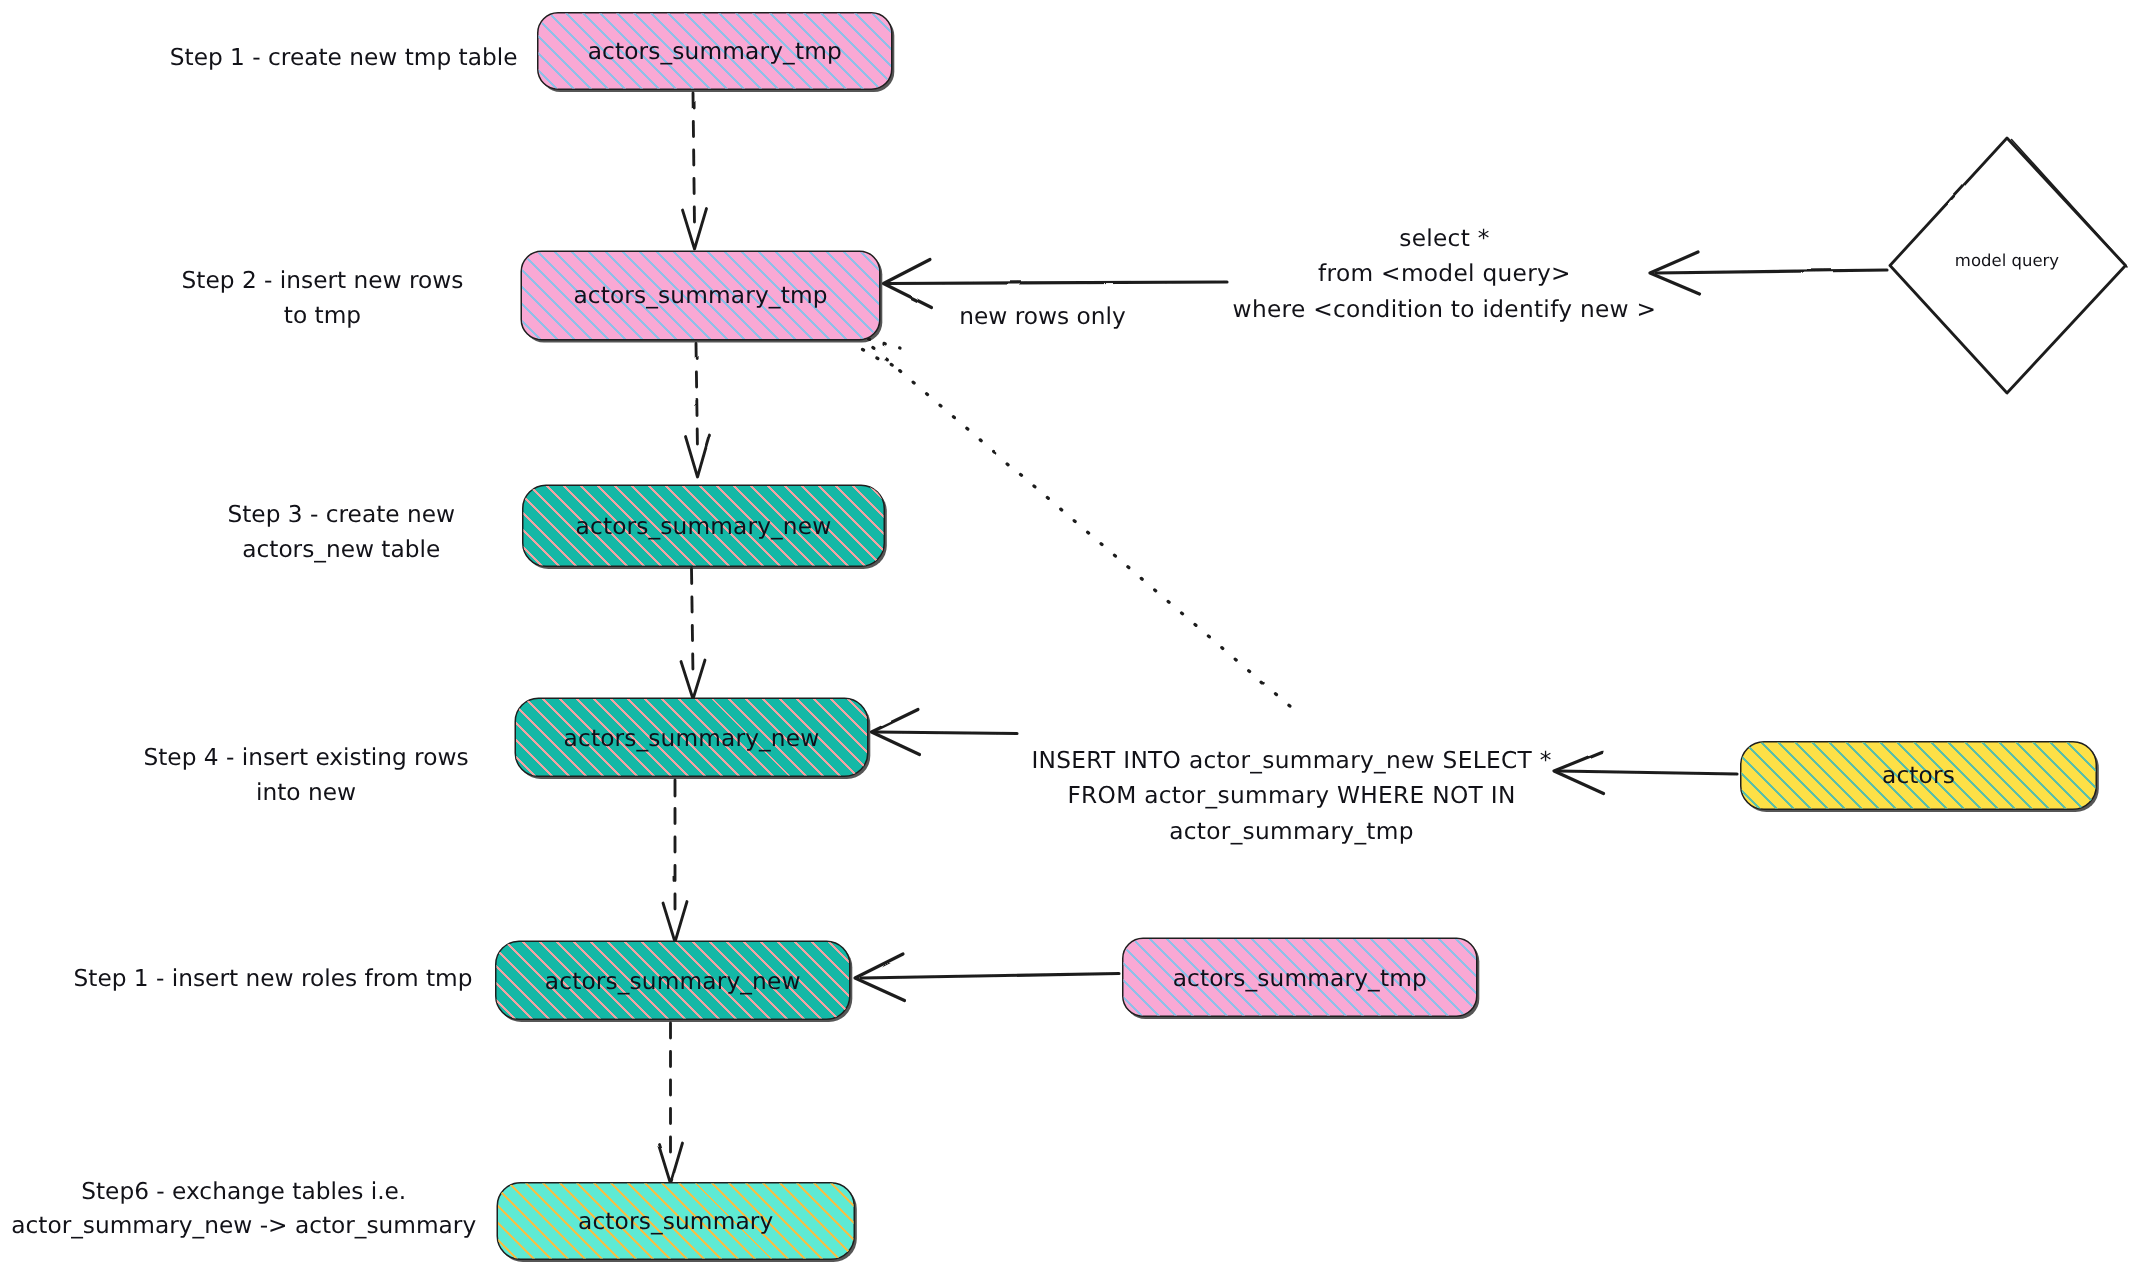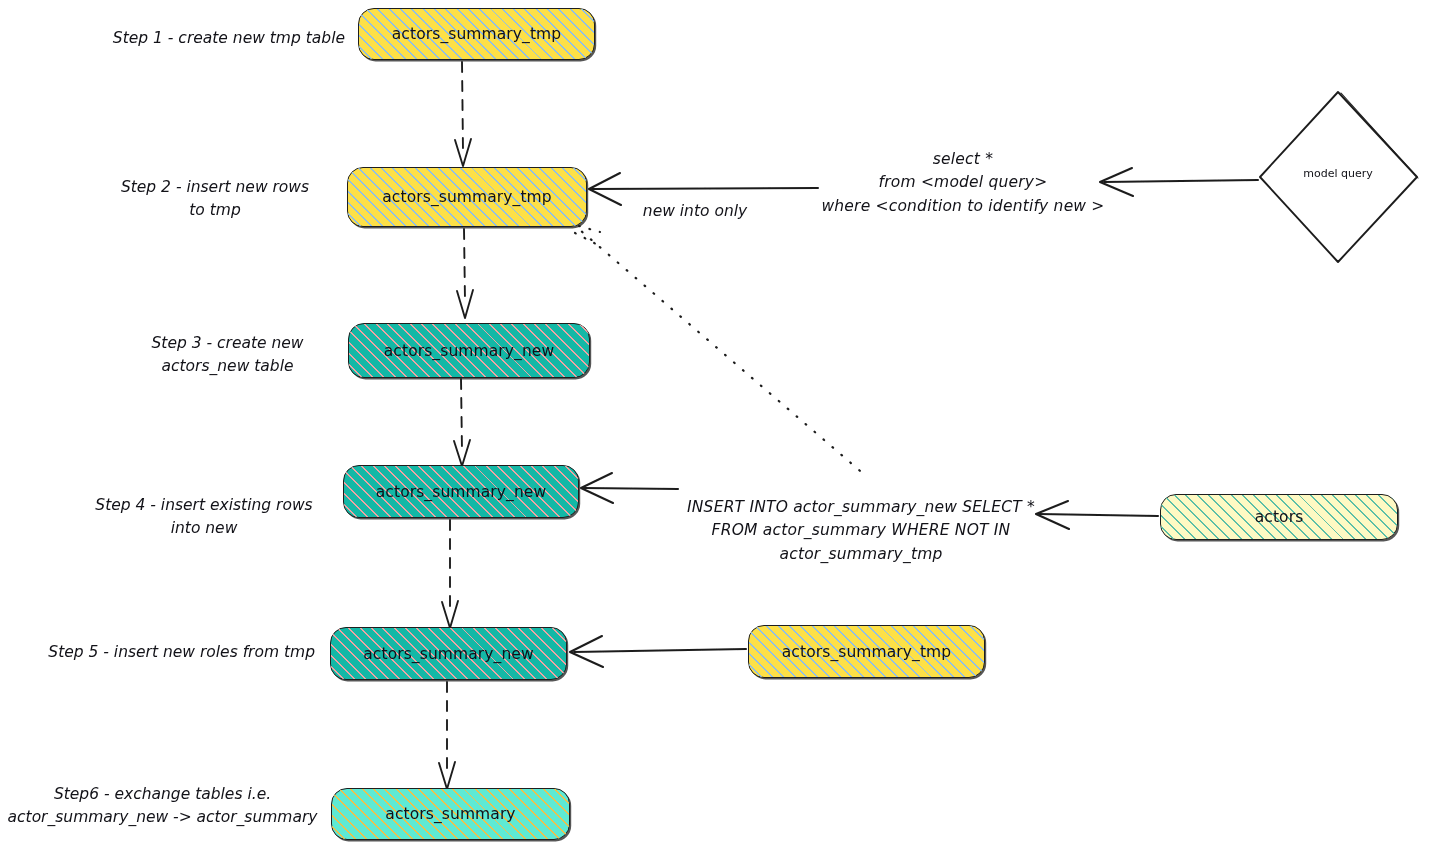--- a/index.html
+++ b/index.html
@@ -50,41 +50,40 @@
     white-space: nowrap;
     color: #10101a;
   }
   .node .hatch {
     position: absolute;
     inset: 0;
     border-radius: 14px;
     z-index: 1;
   }
 
-  .n-blue   { background: #fde047; }
+  .n-blue   { background: #f9a8d4; border-radius: 14px; }
   .n-blue   .hatch { background: repeating-linear-gradient(45deg,
                       #8fbfe8 0 1.4px, rgba(255,255,255,0) 1.4px 8px); }
   .n-red    { background: #14b8a6; }
   .n-red    .hatch { background: repeating-linear-gradient(45deg,
                       #f1a3a3 0 1.4px, rgba(255,255,255,0) 1.4px 8px); }
   .n-yellow { background: #5eead4; }
   .n-yellow .hatch { background: repeating-linear-gradient(45deg,
                       #f0c04a 0 1.4px, rgba(255,255,255,0) 1.4px 8px); }
-  .n-teal   { background: #fef9c3; }
+  .n-teal   { background: #fde047; }
   .n-teal   .hatch { background: repeating-linear-gradient(45deg,
                       #5cbfa8 0 1.4px, rgba(255,255,255,0) 1.4px 8px); }
 
   
   .txt {
     position: absolute;
     font-size: 15.5px;
     line-height: 1.5;
     color: #121218;
     white-space: pre;
-    font-style: italic;
   }
   .txt.c  { text-align: center; }
   .txt.r  { text-align: right; }
   .txt.mono-ish { letter-spacing: .2px; }
 
   .diamond-label {
     position: absolute;
     font-size: 11px;
     text-align: center;
     color: #121218;
@@ -168,21 +167,21 @@
 
   <div class="txt c" style="left:95px; top:176px; width:240px;">Step 2 - insert new rows
 to tmp</div>
 
   <div class="txt c" style="left:120px; top:332px; width:215px;">Step 3 - create new
 actors_new table</div>
 
   <div class="txt c" style="left:78px; top:477px; width:252px;margin-top:17px;">Step 4 - insert existing rows
 into new</div>
 
-  <div class="txt r" style="left:30px; top:641px; width:285px;">Step 5 - insert new roles from tmp</div>
+  <div class="txt r" style="left:30px; top:641px; width:285px;">Step 1 - insert new roles from tmp</div>
 
   <div class="txt c" style="left:5px; top:783px; width:315px;">Step6 - exchange tables i.e.
 actor_summary_new -&gt; actor_summary</div>
 
   <div class="node n-blue" style="left:358px; top:8px; width:237px; height:52px;">
     <span class="hatch"></span>
     <span class="label">actors_summary_tmp</span>
   </div>
 
   <div class="node n-blue" style="left:347px; top:167px; width:240px; height:60px;">
@@ -221,21 +220,21 @@
   </div>
 
   <svg class="layer" viewBox="0 0 1432 850" preserveAspectRatio="none">
     <g filter="url(#rough)" fill="#ffffff" stroke="#1e1e1e" stroke-width="1.9" stroke-linecap="round" stroke-linejoin="round">
       <path d="M1338 92 L1417 177 L1338 262 L1260 177 Z"></path>
       <path d="M1341 93 L1418 178" fill="none" stroke-width="1.1"></path>
     </g>
   </svg>
   <div class="diamond-label" style="left:1258px; top:167px; width:160px;">model query</div>
 
-  <div class="txt c" style="left:622px; top:200px; width:146px;">new into only</div>
+  <div class="txt c" style="left:622px; top:200px; width:146px;">new rows only</div>
 
   <div class="txt c mono-ish" style="left:818px; top:148px; width:290px;">select *
 from &lt;model query&gt;
 where &lt;condition to identify new &gt;</div>
 
   <div class="txt c mono-ish" style="left:676px; top:496px; width:370px;">INSERT INTO actor_summary_new SELECT *
 FROM actor_summary WHERE NOT IN
 actor_summary_tmp</div>
 
 

